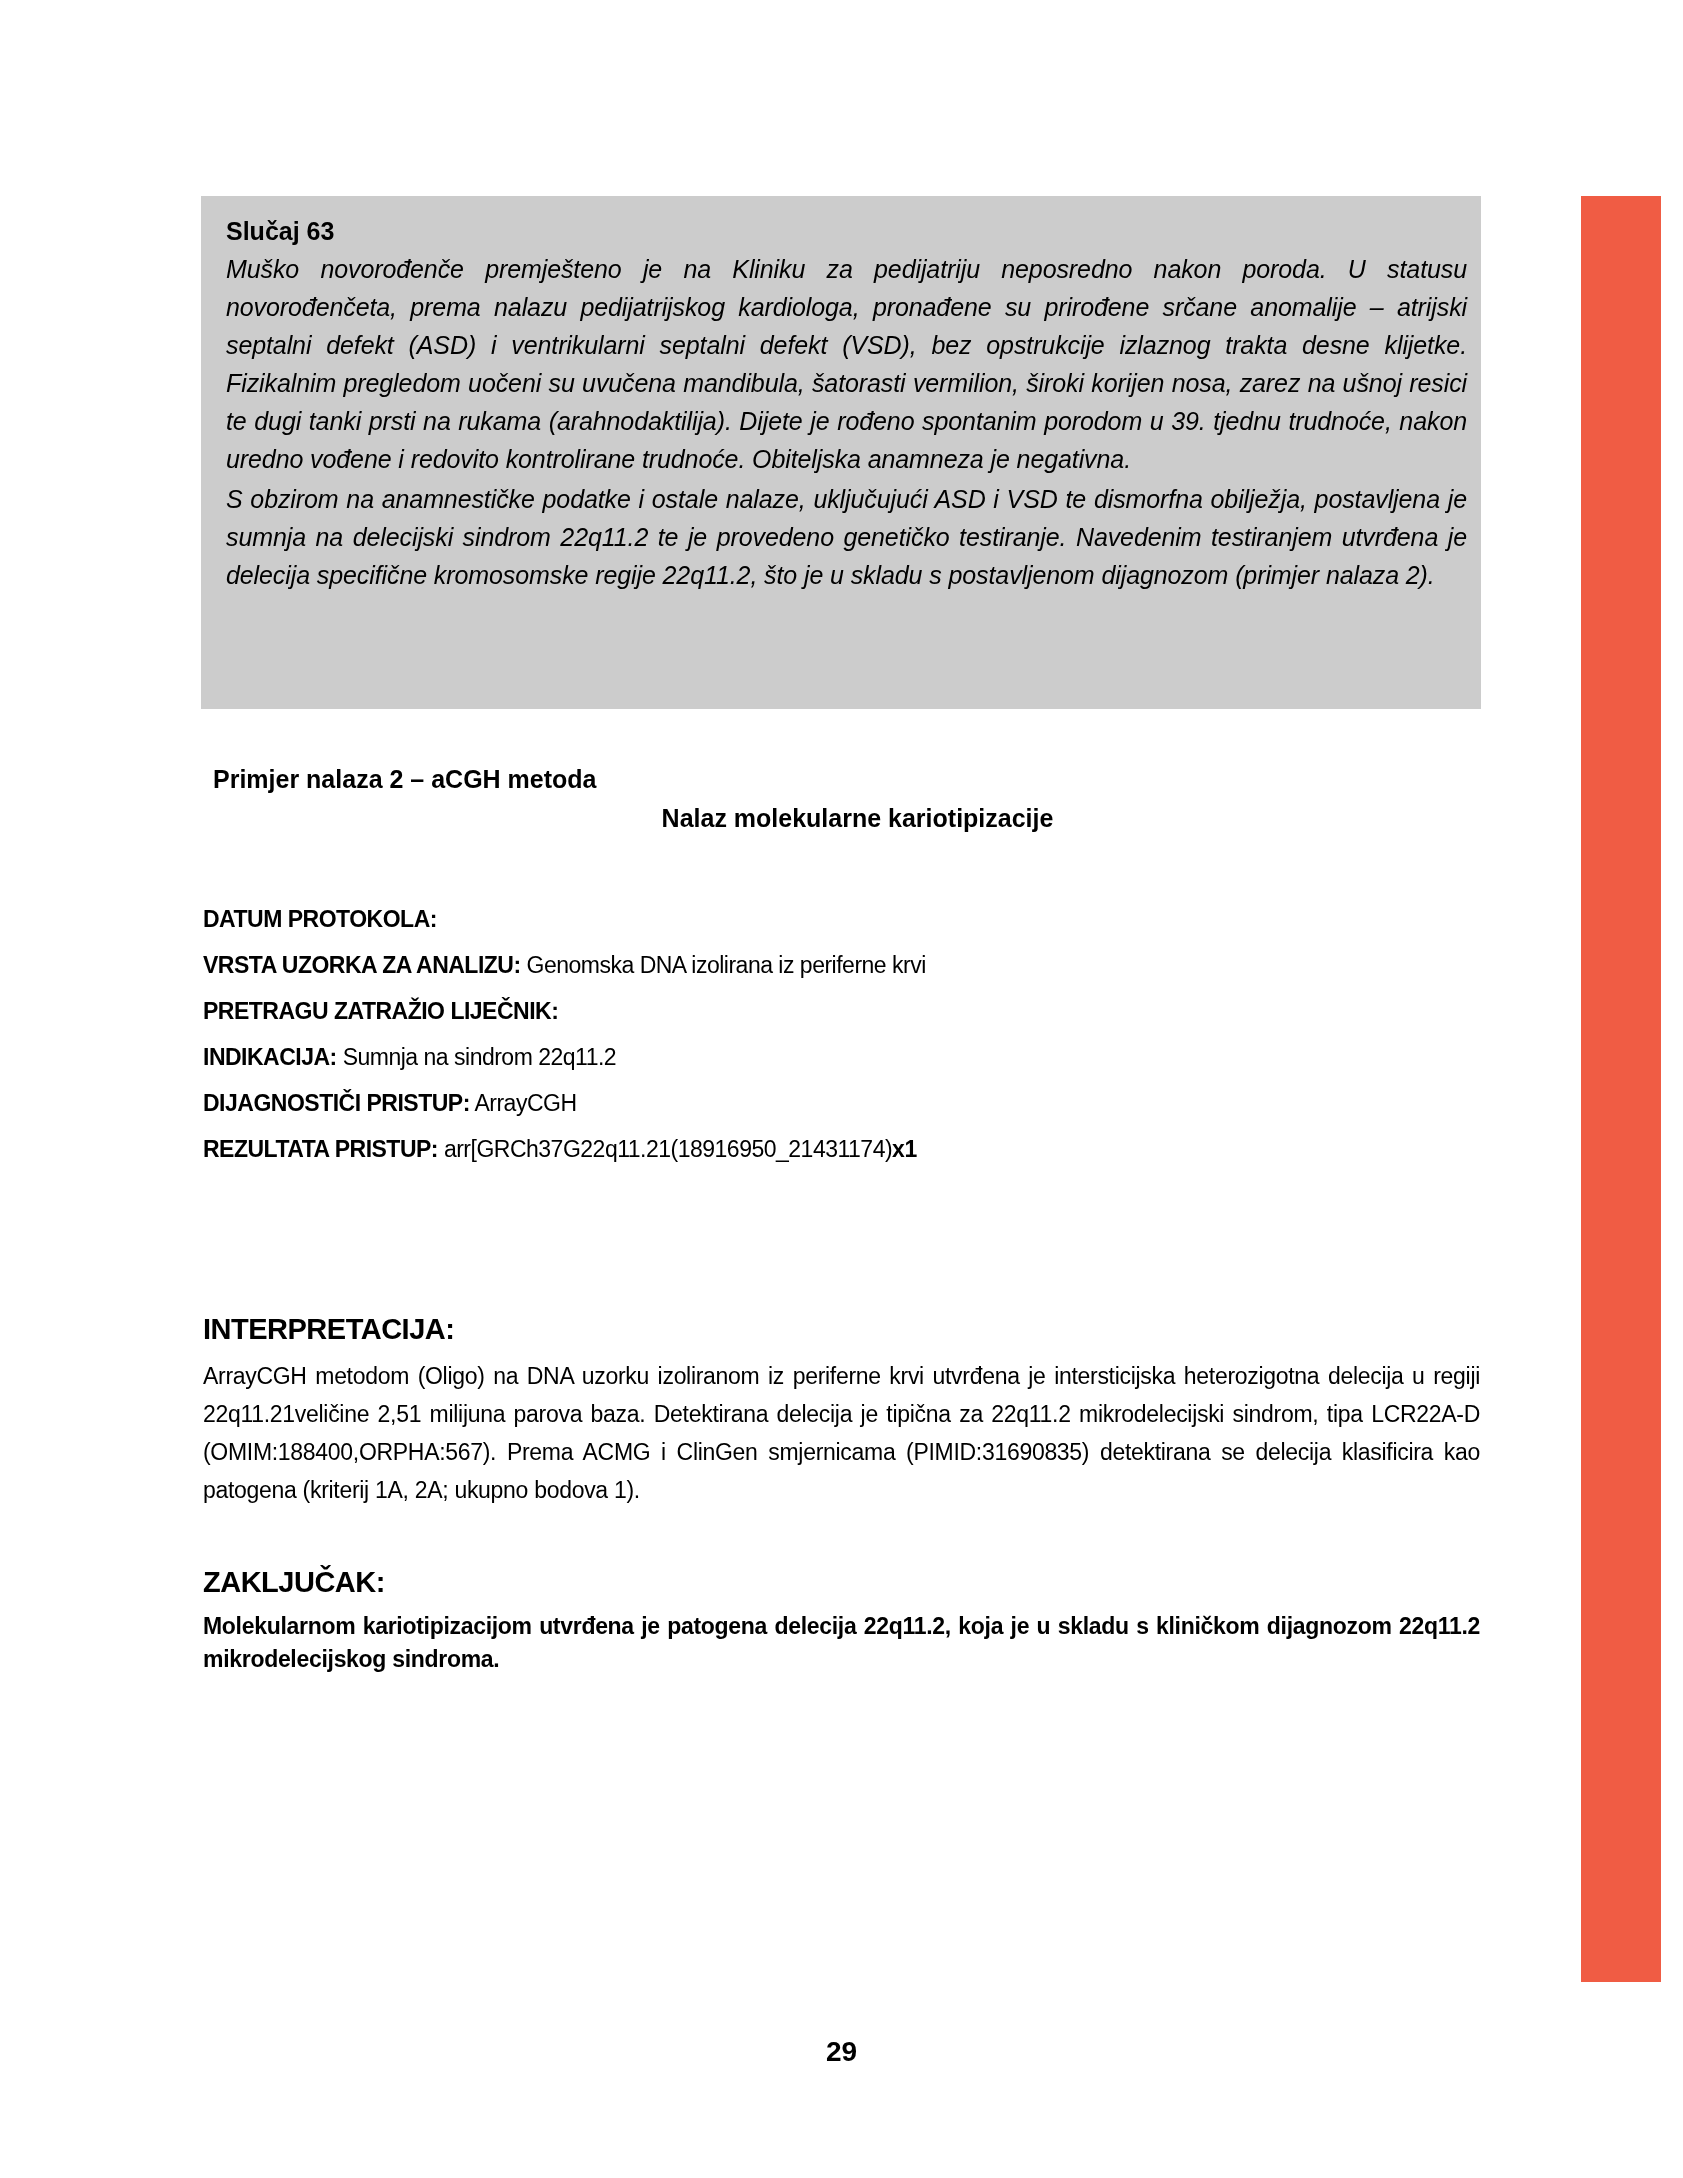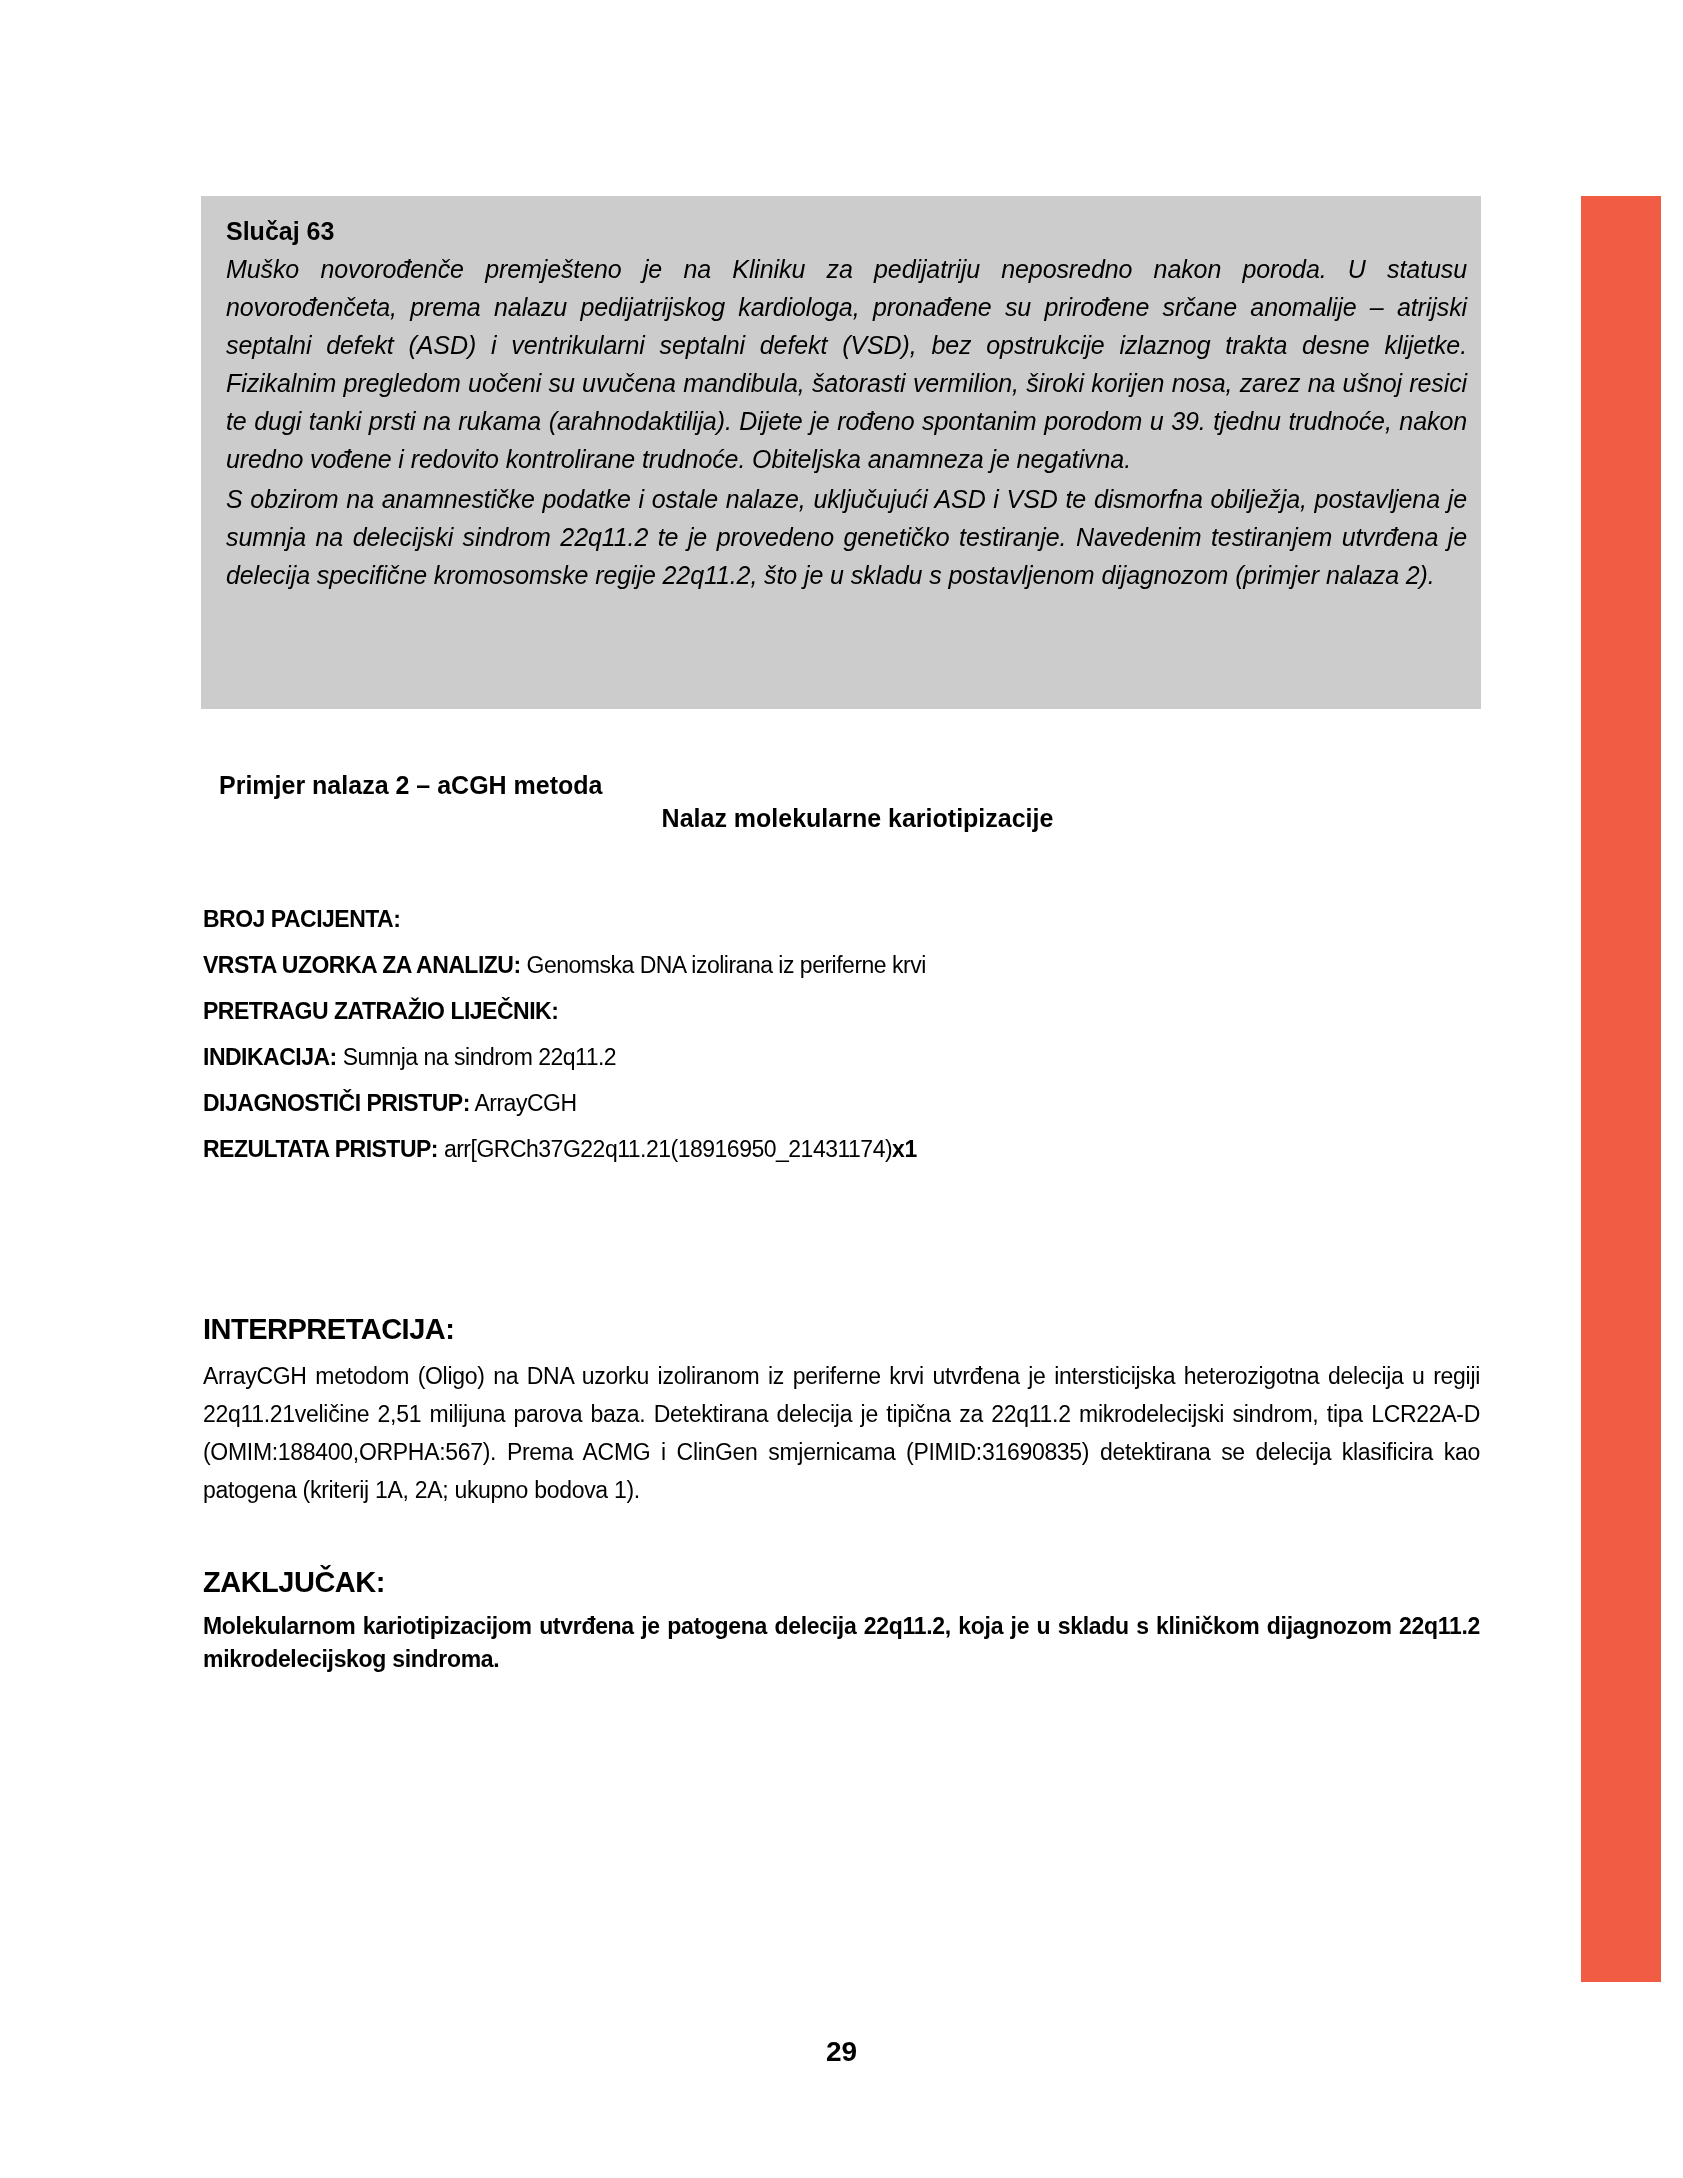--- a/index.html
+++ b/index.html
@@ -14,21 +14,21 @@
   .case-box {
     position: absolute; left: 201px; top: 196px; width: 1280px; height: 513px;
     background: #cccccc; box-sizing: border-box; padding: 16px 14px 0 25px;
   }
   .case-title { font-weight: bold; font-size: 25px; line-height: 38px; margin: 0; }
   .case-p {
     font-style: italic; font-size: 25px; line-height: 38px; text-align: justify;
     margin: 0 0 2px 0; letter-spacing: -0.1px;
   }
   .section-heading {
-    position: absolute; left: 203px; top: 755px; font-weight: bold; font-size: 25px; margin: 16px;
+    position: absolute; left: 203px; top: 755px; font-weight: bold; font-size: 25px; margin: 10px;
   }
   .report-title {
     position: absolute; left: 0; width: 1683px; top: 804px; text-align: center;
     font-weight: bold; font-size: 25px; margin: 0; padding-left: 16px;
   }
   .fields { position: absolute; left: 203px; top: 896px; width: 1277px; }
   .field { font-size: 23px; line-height: 46px; height: 46px; white-space: nowrap; letter-spacing: -0.5px; }
   .field .lbl { font-weight: bold; }
   .field .b { font-weight: bold; }
   .interp { position: absolute; left: 203px; top: 1309px; width: 1277px; }
@@ -50,21 +50,21 @@
   <p class="case-title">Slučaj 63</p>
   <p class="case-p">Muško novorođenče premješteno je na Kliniku za pedijatriju neposredno nakon poroda. U statusu novorođenčeta, prema nalazu pedijatrijskog kardiologa, pronađene su prirođene srčane anomalije – atrijski septalni defekt (ASD) i ventrikularni septalni defekt (VSD), bez opstrukcije izlaznog trakta desne klijetke. Fizikalnim pregledom uočeni su uvučena mandibula, šatorasti vermilion, široki korijen nosa, zarez na ušnoj resici te dugi tanki prsti na rukama (arahnodaktilija). Dijete je rođeno spontanim porodom u 39. tjednu trudnoće, nakon uredno vođene i redovito kontrolirane trudnoće. Obiteljska anamneza je negativna.</p>
   <p class="case-p">S obzirom na anamnestičke podatke i ostale nalaze, uključujući ASD i VSD te dismorfna obilježja, postavljena je sumnja na delecijski sindrom 22q11.2 te je provedeno genetičko testiranje. Navedenim testiranjem utvrđena je delecija specifične kromosomske regije 22q11.2, što je u skladu s postavljenom dijagnozom (primjer nalaza 2).</p>
 </div>
 
 <h2 class="section-heading">Primjer nalaza 2 – aCGH metoda</h2>
 <h1 class="report-title">Nalaz molekularne kariotipizacije</h1>
 
 <div class="fields">
   <div class="field">
-    <span class="lbl">BROJ PACIJENTA:</span><span></span>
+    <span class="lbl">DATUM PROTOKOLA:</span><span></span>
   </div>
   <div class="field">
     <span class="lbl">VRSTA UZORKA ZA ANALIZU:</span><span> Genomska DNA izolirana iz periferne krvi</span>
   </div>
   <div class="field">
     <span class="lbl">PRETRAGU ZATRAŽIO LIJEČNIK:</span><span></span>
   </div>
   <div class="field">
     <span class="lbl">INDIKACIJA:</span><span> Sumnja na sindrom 22q11.2</span>
   </div>

